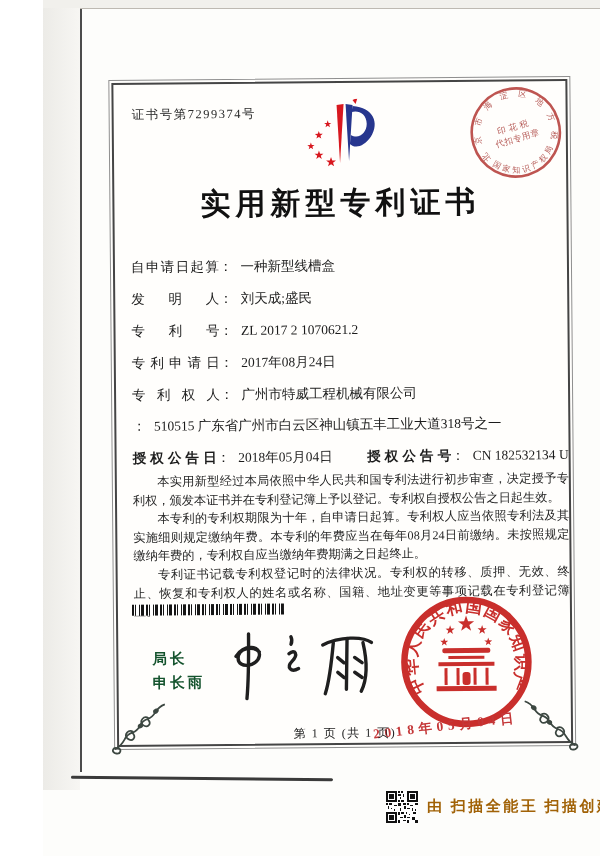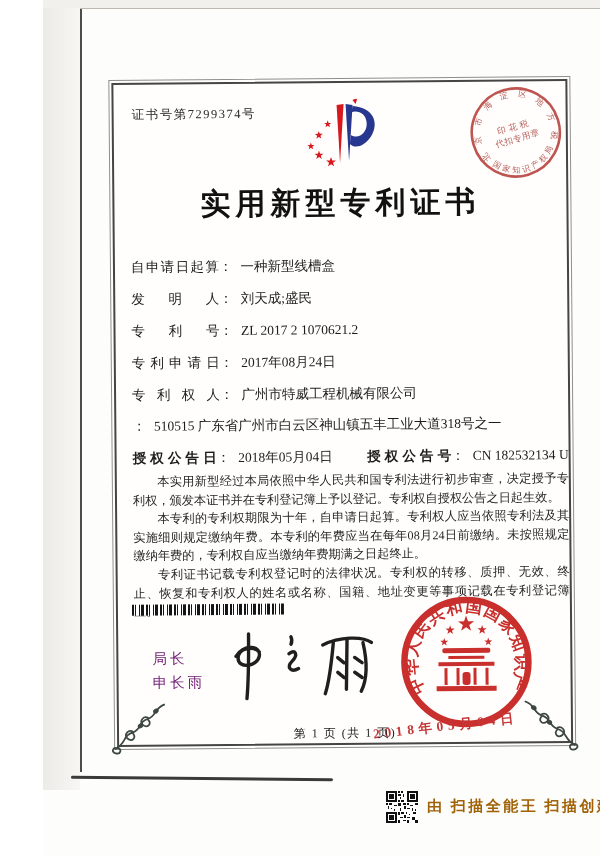--- a/index.html
+++ b/index.html
@@ -34,21 +34,21 @@
   .pair .flabel{width:84px;font-weight:bold;}
   .pair2{margin-left:auto;}
   .pair .fvalue{flex:none;}
 
   .paras{position:absolute;left:20px;top:392px;width:436px;font-size:12.2px;line-height:18.6px;text-align:justify;color:#262626;}
   .paras p{margin:0;text-indent:2em;}
 
   .barcode{position:absolute;left:18px;top:524px;width:152px;height:11px;
     background:repeating-linear-gradient(90deg,#161616 0 2px,#fff 2px 3px,#161616 3px 4px,#fff 4px 7px,#161616 7px 8px,#fff 8px 9px,#161616 9px 12px,#fff 12px 14px);}
 
-  .officer{position:absolute;left:38px;top:566px;font-family:"Liberation Sans","DejaVu Sans",sans-serif;font-size:14.5px;font-weight:400;letter-spacing:3px;color:#701a75;line-height:24px;}
+  .officer{position:absolute;left:38px;top:566px;font-family:"Liberation Sans","DejaVu Sans",sans-serif;font-size:14.5px;font-weight:700;letter-spacing:3px;color:#14532d;line-height:24px;}
   .signature{position:absolute;left:92px;top:548px;width:180px;height:78px;}
 
   .seal{position:absolute;left:252px;top:500px;width:200px;height:172px;opacity:.93;}
 
   .page-footer{position:absolute;left:0;top:646px;width:100%;text-align:center;font-size:12px;letter-spacing:1.5px;color:#222;}
 
   .ornament{position:absolute;width:58px;height:58px;}
   .orn-left{left:-6px;bottom:-8px;}
   .orn-right{right:-6px;bottom:-8px;transform:scaleX(-1);}
 

